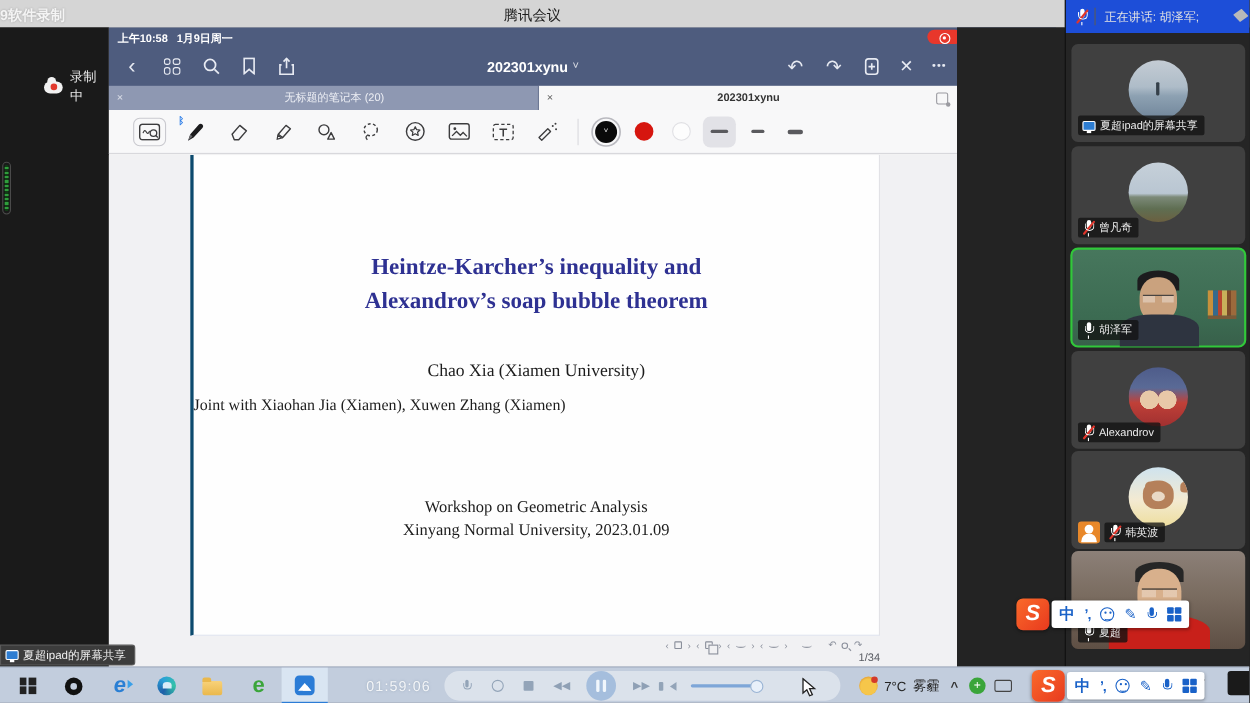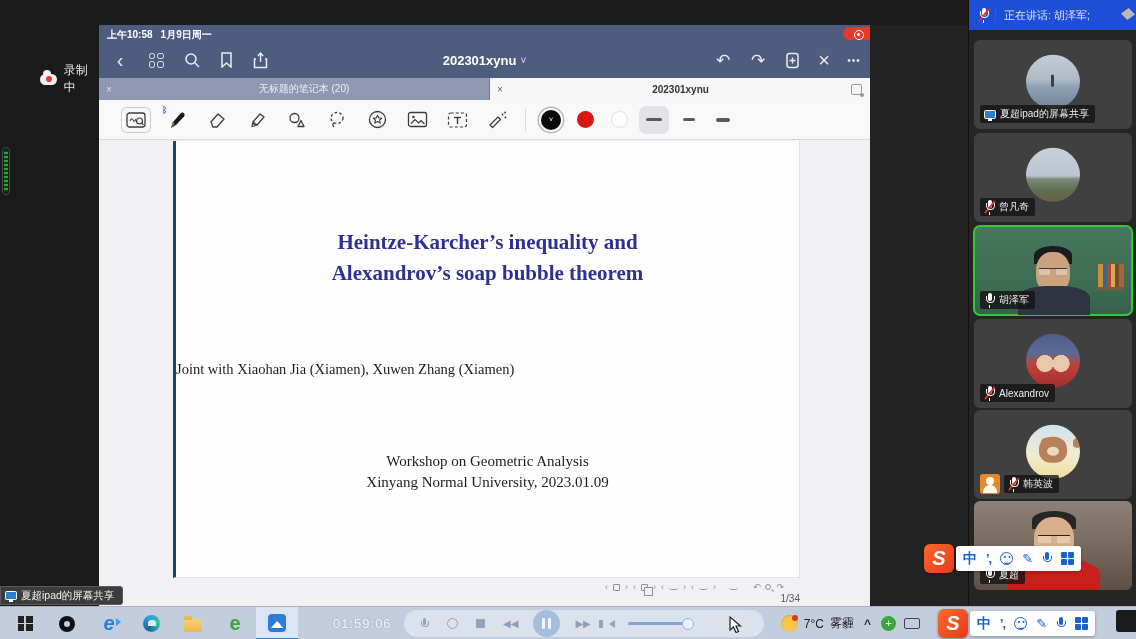--- a/index.html
+++ b/index.html
@@ -213,20 +213,24 @@
   .share-label { position:absolute; left:0px; top:586px; height:19px; background:#3c3c3c; color:#f0f0f0; font-size:10.5px;
                  display:flex; align-items:center; gap:4px; padding:0 8px 0 4px; border-radius:0 3px 3px 0; z-index:40;
                  border:1px solid #5a5a5a; }
   .cursor { position:absolute; left:729px; top:616px; z-index:60; }
 </style>
 </head>
 <body>
 
 <div id="root">
 
+  <div class="titlebar">
+    <div class="watermark">9软件录制</div>
+    <div class="win-title">腾讯会议</div>
+  </div>
 
   <div class="left-panel">
     <div class="rec-row">
       <span class="cloud-icon"></span>
       <span>录制中</span>
     </div>
     <div class="vu-meter"></div>
   </div>
 
   <div class="ipad">
@@ -402,20 +406,21 @@
           <span class="dash" style="width:14px;height:4px;"></span>
         </div>
     </div>
 
     <div class="canvas">
       <div class="page">
         <div class="slide-title" id="slide-title" style="color: rgb(46, 49, 146);">
           <div>Heintze-Karcher’s inequality and</div>
           <div>Alexandrov’s soap bubble theorem</div>
         </div>
+        <div class="slide-author">Chao Xia (Xiamen University)</div>
         <div class="slide-joint">
           <div>Joint with Xiaohan Jia (Xiamen), Xuwen Zhang (Xiamen)</div>
         </div>
         <div class="slide-venue">
           <div>Workshop on Geometric Analysis</div>
           <div>Xinyang Normal University, 2023.01.09</div>
         </div>
       </div>
       <div class="pagenav">
         <span>‹</span>

